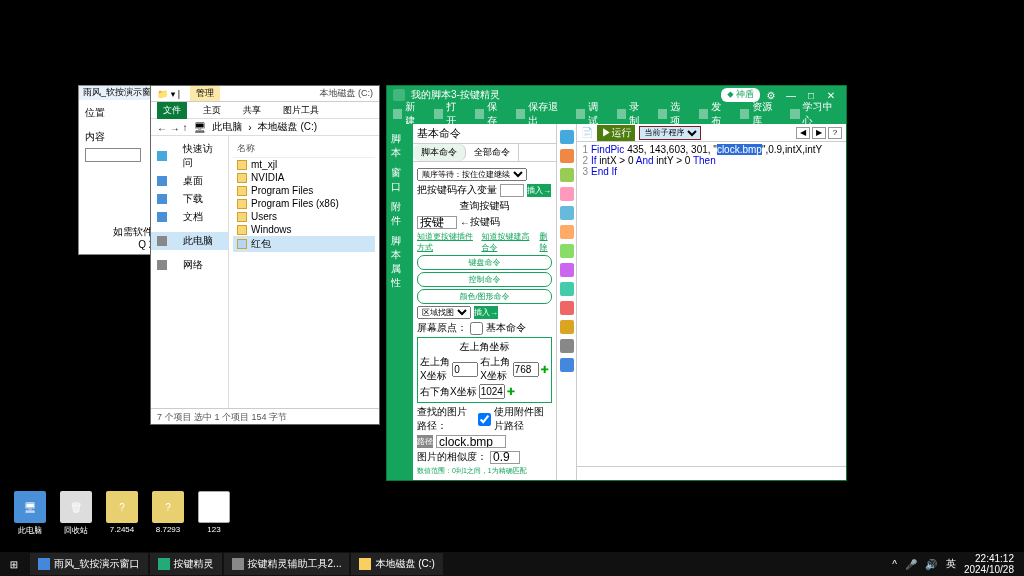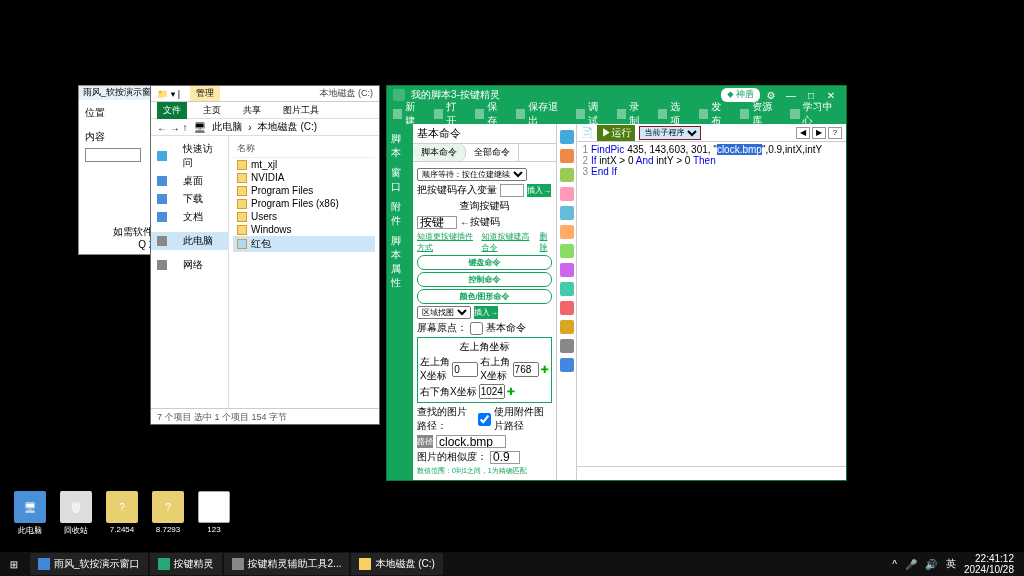--- a/index.html
+++ b/index.html
@@ -63,21 +63,21 @@
 .app .leftnav .ln { width: 18px; height: 26px; display: flex; flex-direction: column; align-items: center; gap: 2px; color: #fff; font-size: 7px; }
 .app .leftnav .ln .lni { width: 16px; height: 16px; background: #fff6; border-radius: 2px; }
 .app .center { width: 144px; border-right: 1px solid #ccc; display: flex; flex-direction: column; }
 .app .center .tabs { height: 18px; display: flex; border-bottom: 1px solid #ccc; }
 .app .center .tabs .ct { padding: 2px 8px; font-size: 9px; border-right: 1px solid #ccc; }
 .app .center .tabs .ct.active { background: #e8f5ec; border-radius: 7px; }
 .app .center .panel { flex: 1; overflow-y: auto; padding: 4px; }
 .app .center .row { display: flex; align-items: center; gap: 3px; margin: 2px 0; font-size: 8px; }
 .app .center input[type=text] { border: 1px solid #999; height: 13px; font-size: 12px; padding: 0 2px; }
 .app .center .btn { background: #14a45c; color: #fff; border: none; padding: 1px 0; font-size: 8px; }
-.app .center .greenbtn { display: block; width: 100%; border: 1px solid #14a45c; background: #fff; color: #14a45c; text-align: center; padding: 1px 0; margin: 2px 0; font-size: 8px; border-radius: 7px; font-weight: bold; }
+.app .center .greenbtn { display: block; width: 100%; border: 1px solid #14a45c; background: #fff; color: #14a45c; text-align: center; padding: 1px 0; margin: 2px 0; font-size: 8px; border-radius: 7px; }
 .app .center .link { color: #14a45c; font-size: 8px; text-decoration: underline; }
 .app .center .coords { border: 1px solid #14a45c; padding: 2px; font-size: 7px; }
 .app .center .coords .cr { display: flex; gap: 2px; margin: 1px 0; align-items: center; }
 .app .center .coords input { width: 26px; }
 .app .mid-icons { width: 20px; border-right: 1px solid #ccc; display: flex; flex-direction: column; align-items: center; gap: 5px; padding: 6px 0; }
 .app .mid-icons .mi { width: 14px; height: 14px; border-radius: 2px; }
 .app .code-area { flex: 1; display: flex; flex-direction: column; }
 .app .code-top { height: 18px; display: flex; align-items: center; padding: 0 4px; gap: 4px; border-bottom: 1px solid #ccc; font-size: 9px; }
 .app .code-top select { font-size: 8px; background: #d0e8f7; border: 1px solid #7f1d1d; height: 14px; }
 .app .code-top .nav { margin-left: auto; display: flex; gap: 2px; }

